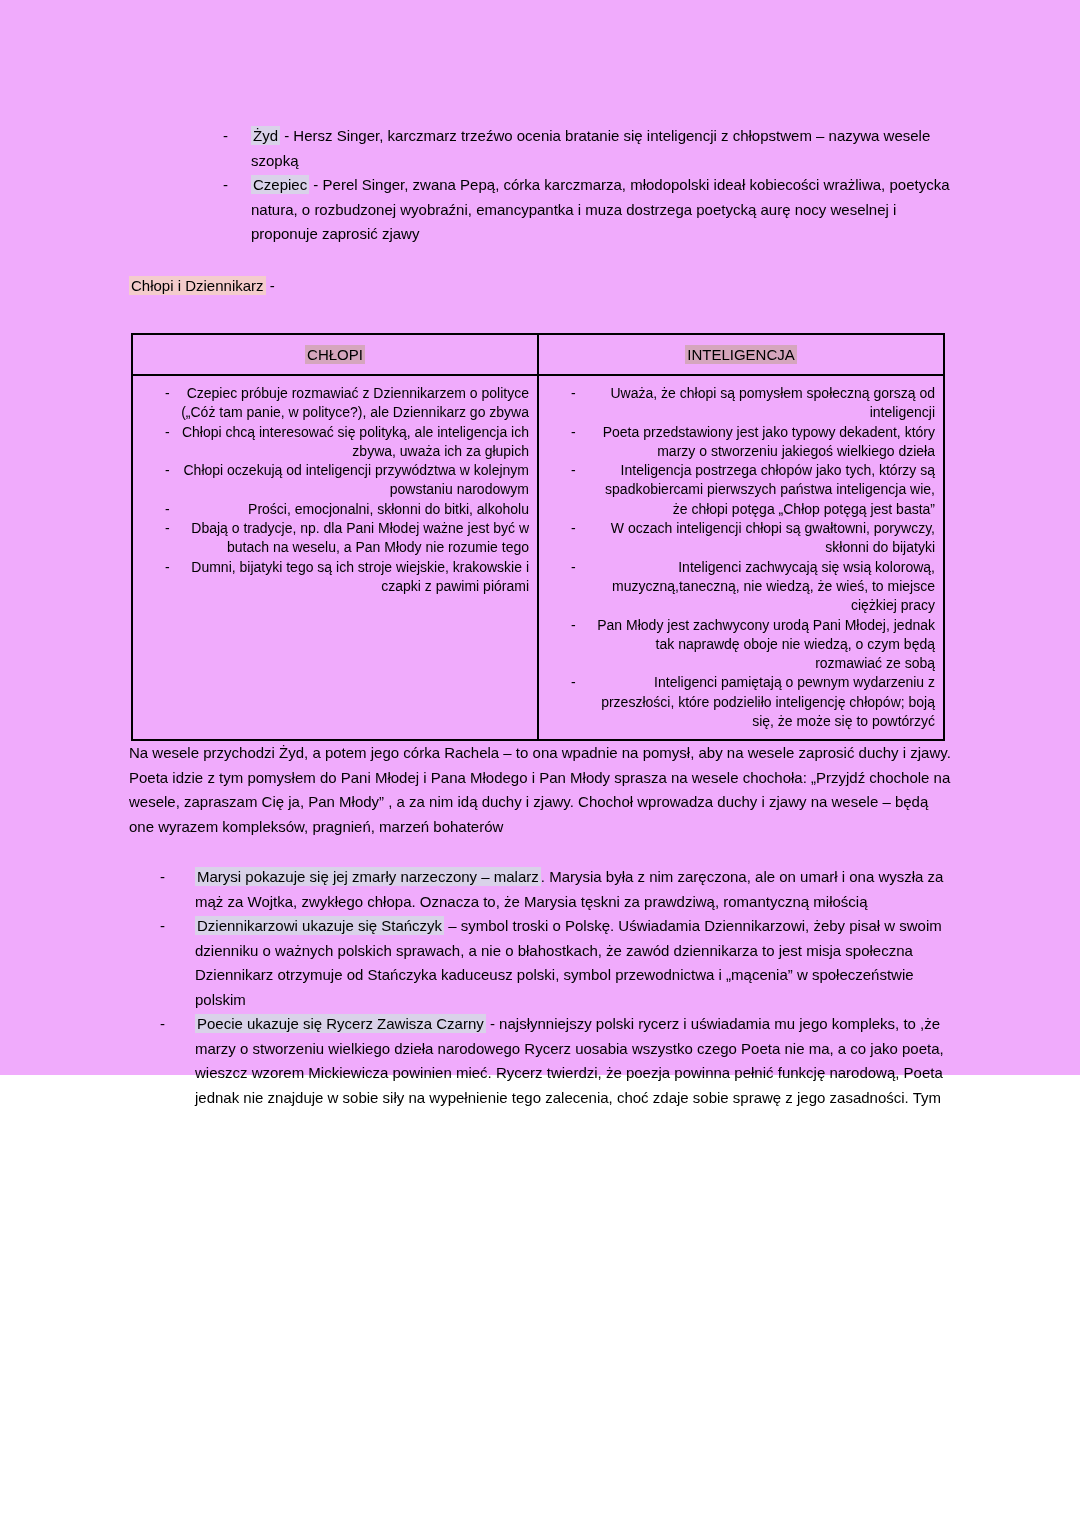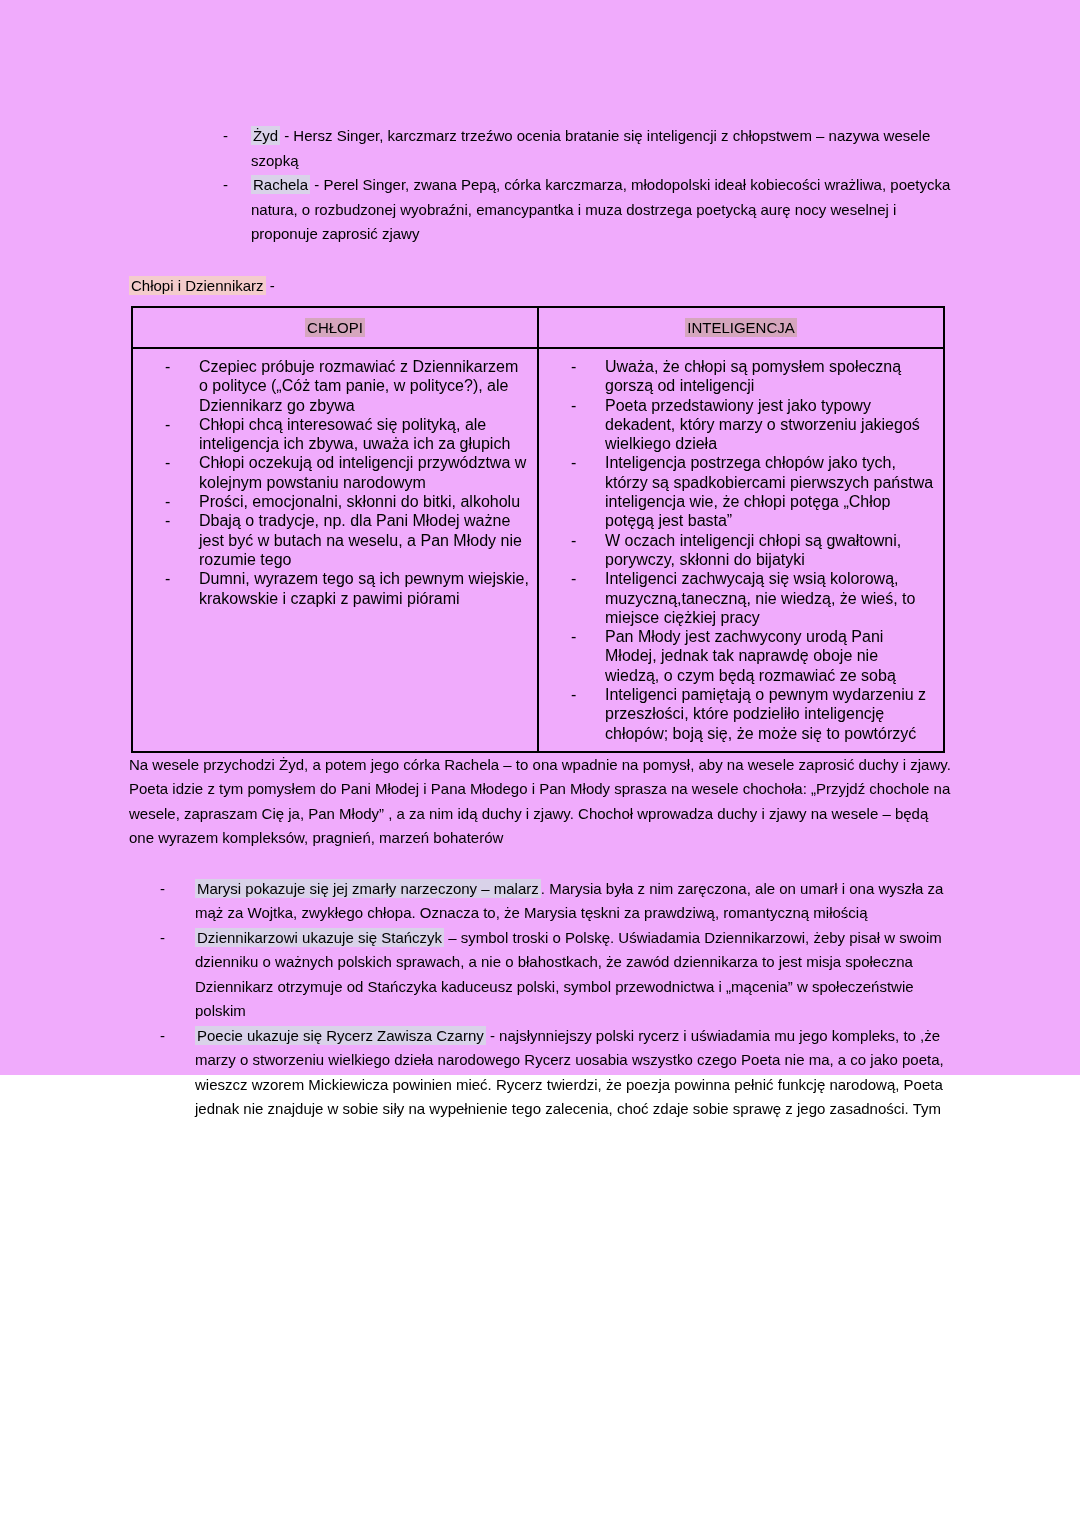--- a/index.html
+++ b/index.html
@@ -56,45 +56,46 @@
     margin-top: 52px;
     font-size: 15px;
     line-height: 24.5px;
   }
 
   
   table.cmp {
     border-collapse: collapse;
     table-layout: fixed;
     width: 814px;
-    margin-top: 8px;
+    margin-top: 35px;
     margin-left: 2px;
   }
   table.cmp th,
   table.cmp td {
     border: 2px solid #000000;
   }
   table.cmp th {
     height: 37px;
     font-weight: 400;
     font-size: 15px;
     text-align: center;
     vertical-align: middle;
   }
   table.cmp td {
     width: 50%;
     vertical-align: top;
     padding: 8px 4px 8px 0;
   }
   .cell-list .li {
     position: relative;
-    padding-left: 66px;
+    padding-left: 48px;
     padding-right: 4px;
-    font-size: 16px;
+    font-size: 14px;
     line-height: 19.3px;
+    text-align: right;
   }
   .cell-list .li::before {
     content: "-";
     position: absolute;
     left: 32px;
     top: 0;
   }
 
   
   .para {
@@ -118,21 +119,21 @@
     top: 0;
   }
 </style>
 </head>
 <body>
 
 <div class="page">
 
   <div class="toplist bodytext">
       <div class="li"><span class="hl hl-purple">Żyd</span><span> -  Hersz Singer, karczmarz trzeźwo ocenia bratanie się inteligencji z chłopstwem – nazywa wesele szopką</span></div>
-      <div class="li"><span class="hl hl-purple">Rachela</span><span> - Perel Singer, zwana Pepą, córka karczmarza, młodopolski ideał kobiecości wrażliwa, poetycka natura, o rozbudzonej wyobraźni, emancypantka i muza dostrzega poetycką aurę nocy weselnej i proponuje zaprosić zjawy</span></div>
+      <div class="li"><span class="hl hl-purple">Czepiec</span><span> - Perel Singer, zwana Pepą, córka karczmarza, młodopolski ideał kobiecości wrażliwa, poetycka natura, o rozbudzonej wyobraźni, emancypantka i muza dostrzega poetycką aurę nocy weselnej i proponuje zaprosić zjawy</span></div>
     </div>
 
   <div class="heading1">
     <span class="hl hl-pink">Chłopi i Dziennikarz</span><span> -</span>
   </div>
 
   <table class="cmp">
     <thead>
       <tr>
         <th>
@@ -145,21 +146,21 @@
     </thead>
     <tbody>
       <tr>
         <td>
           <div class="cell-list">
               <div class="li"><span>Czepiec próbuje rozmawiać z Dziennikarzem o polityce („Cóż tam panie, w polityce?), ale Dziennikarz go zbywa</span></div>
               <div class="li"><span>Chłopi chcą interesować się polityką, ale inteligencja ich zbywa, uważa ich za głupich</span></div>
               <div class="li"><span>Chłopi oczekują od inteligencji przywództwa w kolejnym powstaniu narodowym</span></div>
               <div class="li"><span>Prości, emocjonalni, skłonni do bitki, alkoholu</span></div>
               <div class="li"><span>Dbają o tradycje, np. dla Pani Młodej ważne jest być w butach na weselu, a Pan Młody nie rozumie tego</span></div>
-              <div class="li"><span>Dumni, wyrazem tego są ich pewnym wiejskie, krakowskie i czapki z pawimi piórami</span></div>
+              <div class="li"><span>Dumni, bijatyki tego są ich stroje wiejskie, krakowskie i czapki z pawimi piórami</span></div>
             </div>
         </td>
         <td>
           <div class="cell-list">
               <div class="li"><span>Uważa, że chłopi są pomysłem społeczną gorszą od inteligencji</span></div>
               <div class="li"><span>Poeta przedstawiony jest jako typowy dekadent, który marzy o stworzeniu jakiegoś wielkiego dzieła</span></div>
               <div class="li"><span>Inteligencja postrzega chłopów jako tych, którzy są spadkobiercami pierwszych państwa inteligencja wie, że chłopi potęga „Chłop potęgą jest basta”</span></div>
               <div class="li"><span>W oczach inteligencji chłopi są gwałtowni, porywczy, skłonni do bijatyki</span></div>
               <div class="li"><span>Inteligenci zachwycają się wsią kolorową, muzyczną,taneczną, nie wiedzą, że wieś, to miejsce ciężkiej pracy</span></div>
               <div class="li"><span>Pan Młody jest zachwycony urodą Pani Młodej, jednak tak naprawdę oboje nie wiedzą, o czym będą rozmawiać ze sobą</span></div>

